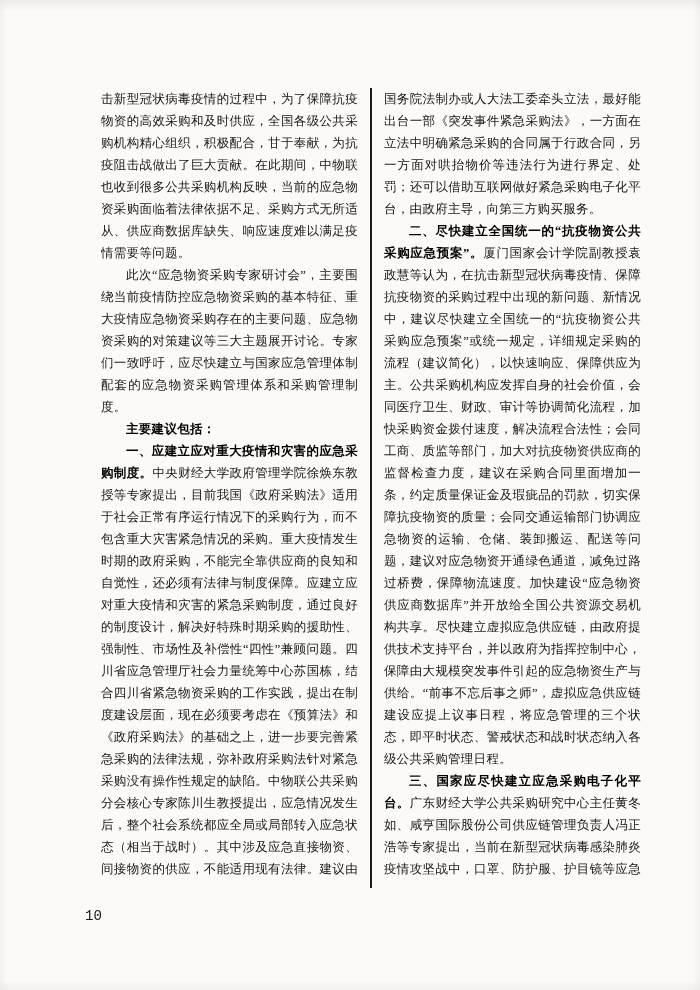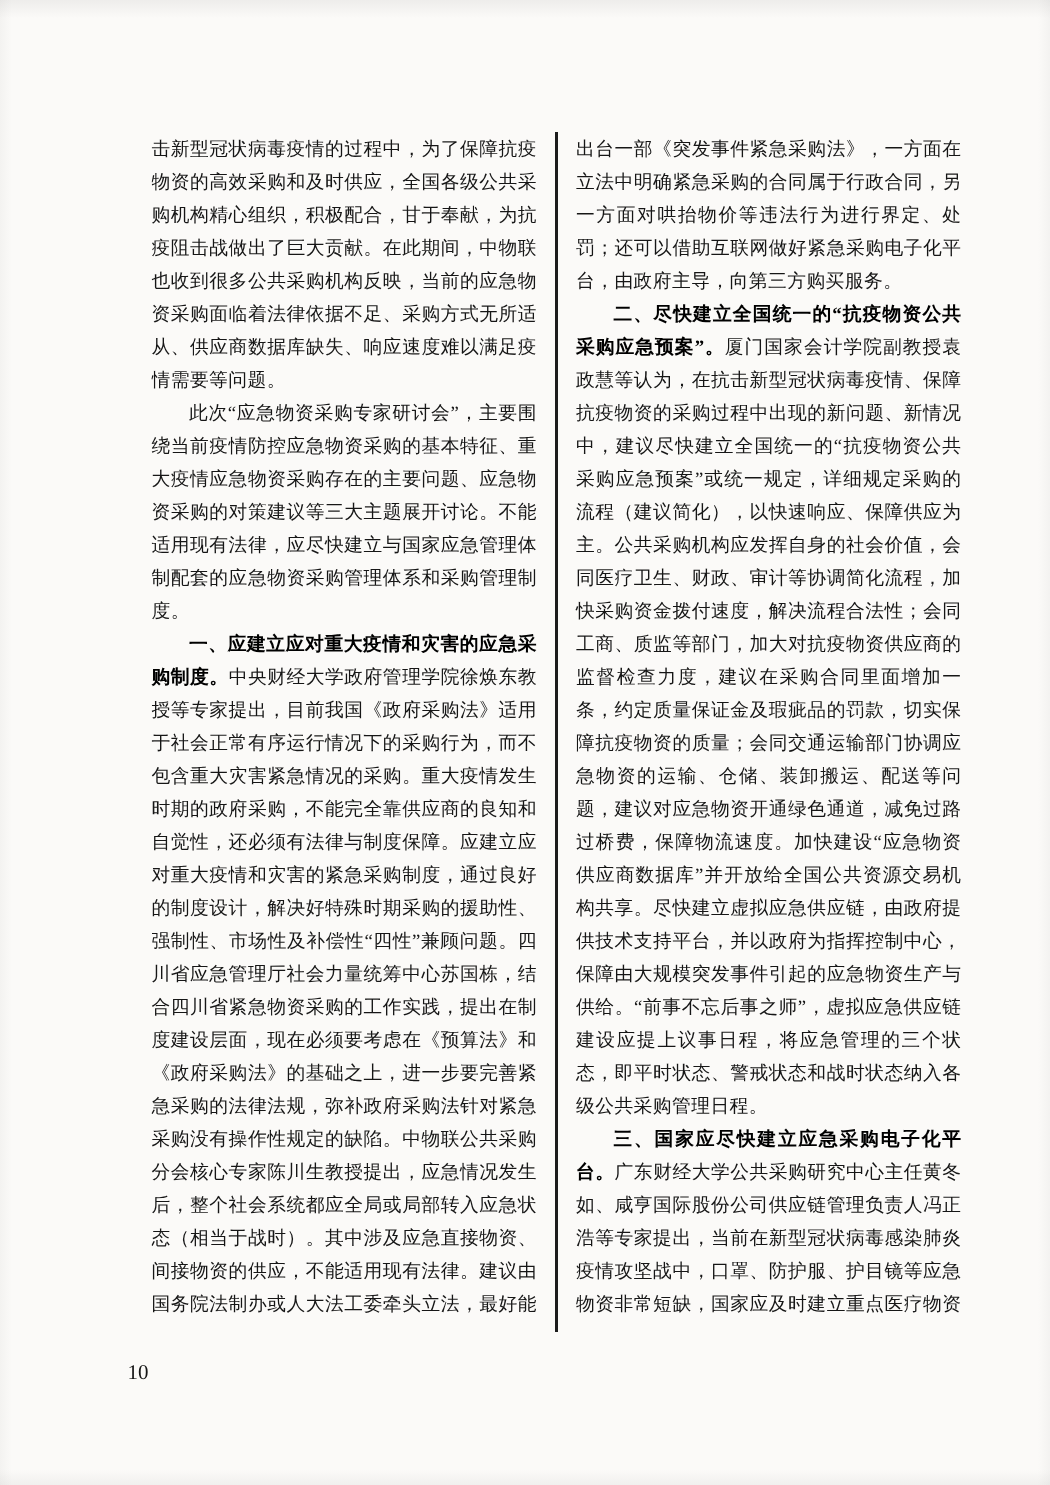--- a/index.html
+++ b/index.html
@@ -53,34 +53,35 @@
   }
   .para b {
     font-weight: bold;
     color: #000;
   }
   .page-number {
     position: absolute;
     left: 85px;
     top: 908px;
     font-size: 14px;
-    font-family: Liberation Serif, serif;
+    font-family: Liberation Mono, monospace;
     color: #161616;
   }
 </style>
 </head>
 <body>
 
 <div class="scan-vignette"></div>
 
 <div class="text-block">
   <p class="para no-indent"><b></b><span>击新型冠状病毒疫情的过程中，为了保障抗疫物资的高效采购和及时供应，全国各级公共采购机构精心组织，积极配合，甘于奉献，为抗疫阻击战做出了巨大贡献。在此期间，中物联也收到很多公共采购机构反映，当前的应急物资采购面临着法律依据不足、采购方式无所适从、供应商数据库缺失、响应速度难以满足疫情需要等问题。</span></p>
 
-  <p class="para"><b></b><span>此次“应急物资采购专家研讨会”，主要围绕当前疫情防控应急物资采购的基本特征、重大疫情应急物资采购存在的主要问题、应急物资采购的对策建议等三大主题展开讨论。不能适用现有法律，应尽快建立与国家应急管理体制配套的应急物资采购管理体系和采购管理制度。</span></p>
+  <p class="para"><b></b><span>此次“应急物资采购专家研讨会”，主要围绕当前疫情防控应急物资采购的基本特征、重大疫情应急物资采购存在的主要问题、应急物资采购的对策建议等三大主题展开讨论。专家们一致呼吁，应尽快建立与国家应急管理体制配套的应急物资采购管理体系和采购管理制度。</span></p>
 
+  <p class="para"><b>主要建议包括：</b><span></span></p>
 
   <p class="para"><b>一、应建立应对重大疫情和灾害的应急采购制度。</b><span>中央财经大学政府管理学院徐焕东教授等专家提出，目前我国《政府采购法》适用于社会正常有序运行情况下的采购行为，而不包含重大灾害紧急情况的采购。重大疫情发生时期的政府采购，不能完全靠供应商的良知和自觉性，还必须有法律与制度保障。应建立应对重大疫情和灾害的紧急采购制度，通过良好的制度设计，解决好特殊时期采购的援助性、强制性、市场性及补偿性“四性”兼顾问题。四川省应急管理厅社会力量统筹中心苏国栋，结合四川省紧急物资采购的工作实践，提出在制度建设层面，现在必须要考虑在《预算法》和《政府采购法》的基础之上，进一步要完善紧急采购的法律法规，弥补政府采购法针对紧急采购没有操作性规定的缺陷。中物联公共采购分会核心专家陈川生教授提出，应急情况发生后，整个社会系统都应全局或局部转入应急状态（相当于战时）。其中涉及应急直接物资、间接物资的供应，不能适用现有法律。建议由国务院法制办或人大法工委牵头立法，最好能出台一部《突发事件紧急采购法》，一方面在立法中明确紧急采购的合同属于行政合同，另一方面对哄抬物价等违法行为进行界定、处罚；还可以借助互联网做好紧急采购电子化平台，由政府主导，向第三方购买服务。</span></p>
 
   <p class="para"><b>二、尽快建立全国统一的“抗疫物资公共采购应急预案”。</b><span>厦门国家会计学院副教授袁政慧等认为，在抗击新型冠状病毒疫情、保障抗疫物资的采购过程中出现的新问题、新情况中，建议尽快建立全国统一的“抗疫物资公共采购应急预案”或统一规定，详细规定采购的流程（建议简化），以快速响应、保障供应为主。公共采购机构应发挥自身的社会价值，会同医疗卫生、财政、审计等协调简化流程，加快采购资金拨付速度，解决流程合法性；会同工商、质监等部门，加大对抗疫物资供应商的监督检查力度，建议在采购合同里面增加一条，约定质量保证金及瑕疵品的罚款，切实保障抗疫物资的质量；会同交通运输部门协调应急物资的运输、仓储、装卸搬运、配送等问题，建议对应急物资开通绿色通道，减免过路过桥费，保障物流速度。加快建设“应急物资供应商数据库”并开放给全国公共资源交易机构共享。尽快建立虚拟应急供应链，由政府提供技术支持平台，并以政府为指挥控制中心，保障由大规模突发事件引起的应急物资生产与供给。“前事不忘后事之师”，虚拟应急供应链建设应提上议事日程，将应急管理的三个状态，即平时状态、警戒状态和战时状态纳入各级公共采购管理日程。</span></p>
 
   <p class="para"><b>三、国家应尽快建立应急采购电子化平台。</b><span>广东财经大学公共采购研究中心主任黄冬如、咸亨国际股份公司供应链管理负责人冯正浩等专家提出，当前在新型冠状病毒感染肺炎疫情攻坚战中，口罩、防护服、护目镜等应急物资非常短缺，国家应及时建立重点医疗物资保障调度平台，加紧重要物资供应保障和调控调度工作。在保障调度平台建设和实施过程中，从治理体系和治理能力现代化角度出发，在发挥政府作用同时，应注重市场化机制和信息化手</span></p>
 </div>
 
 <div class="page-number">10</div>
 

